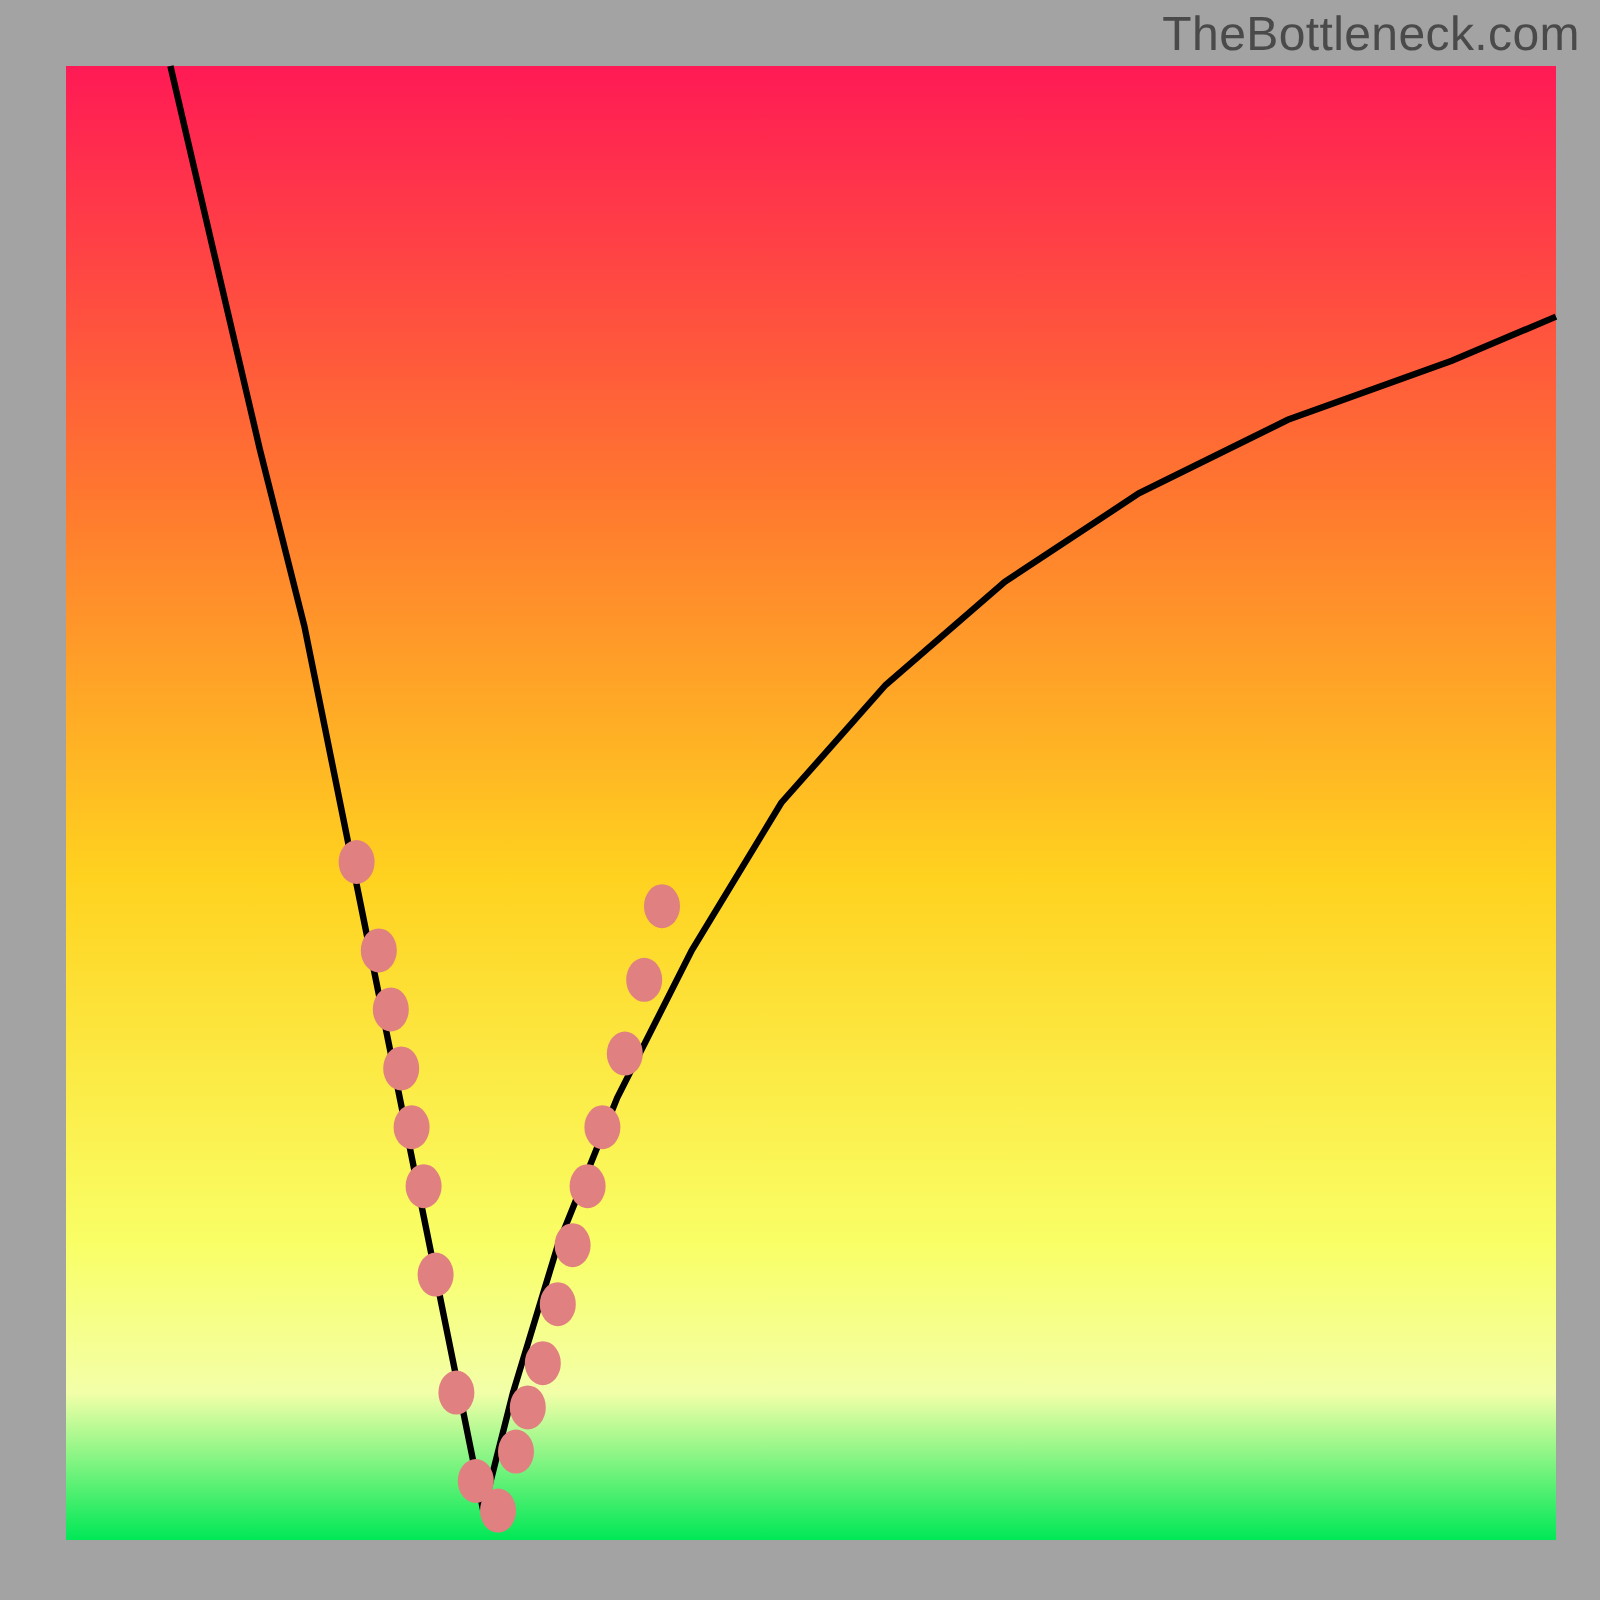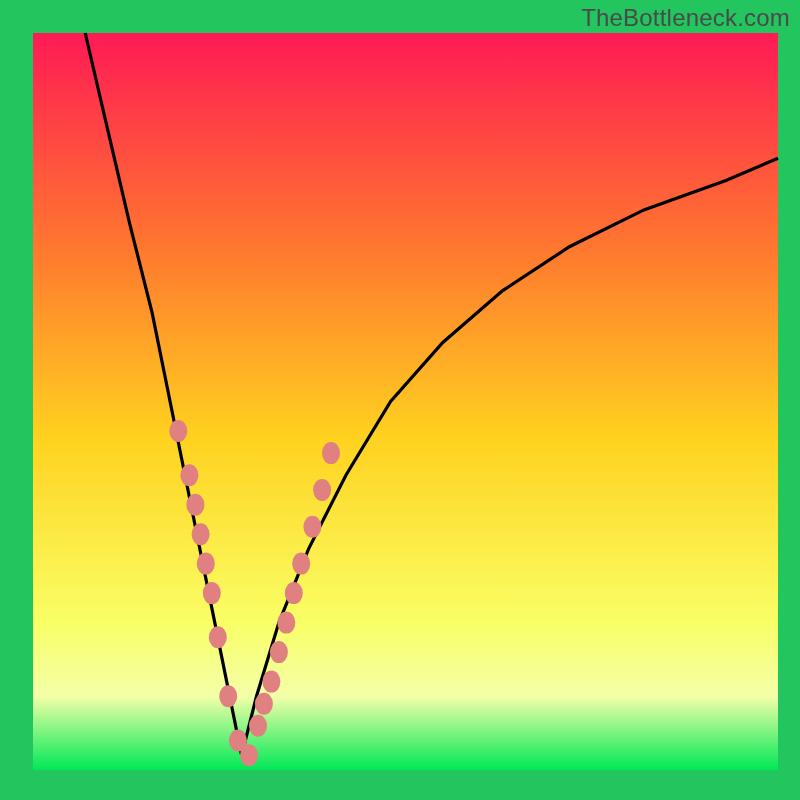--- a/index.html
+++ b/index.html
@@ -8,21 +8,21 @@
     width: 800px;
     height: 800px;
     overflow: hidden;
     background: #000;
     font-family: Arial, Helvetica, sans-serif;
   }
   .frame {
     position: relative;
     width: 800px;
     height: 800px;
-    background: #22c55e;
+    background: #a3a3a3;
   }
   .watermark {
     position: absolute;
     top: 4px;
     right: 10px;
     color: #4a4a4a;
     font-size: 24px;
     font-weight: 500;
     letter-spacing: 0.2px;
     z-index: 10;

